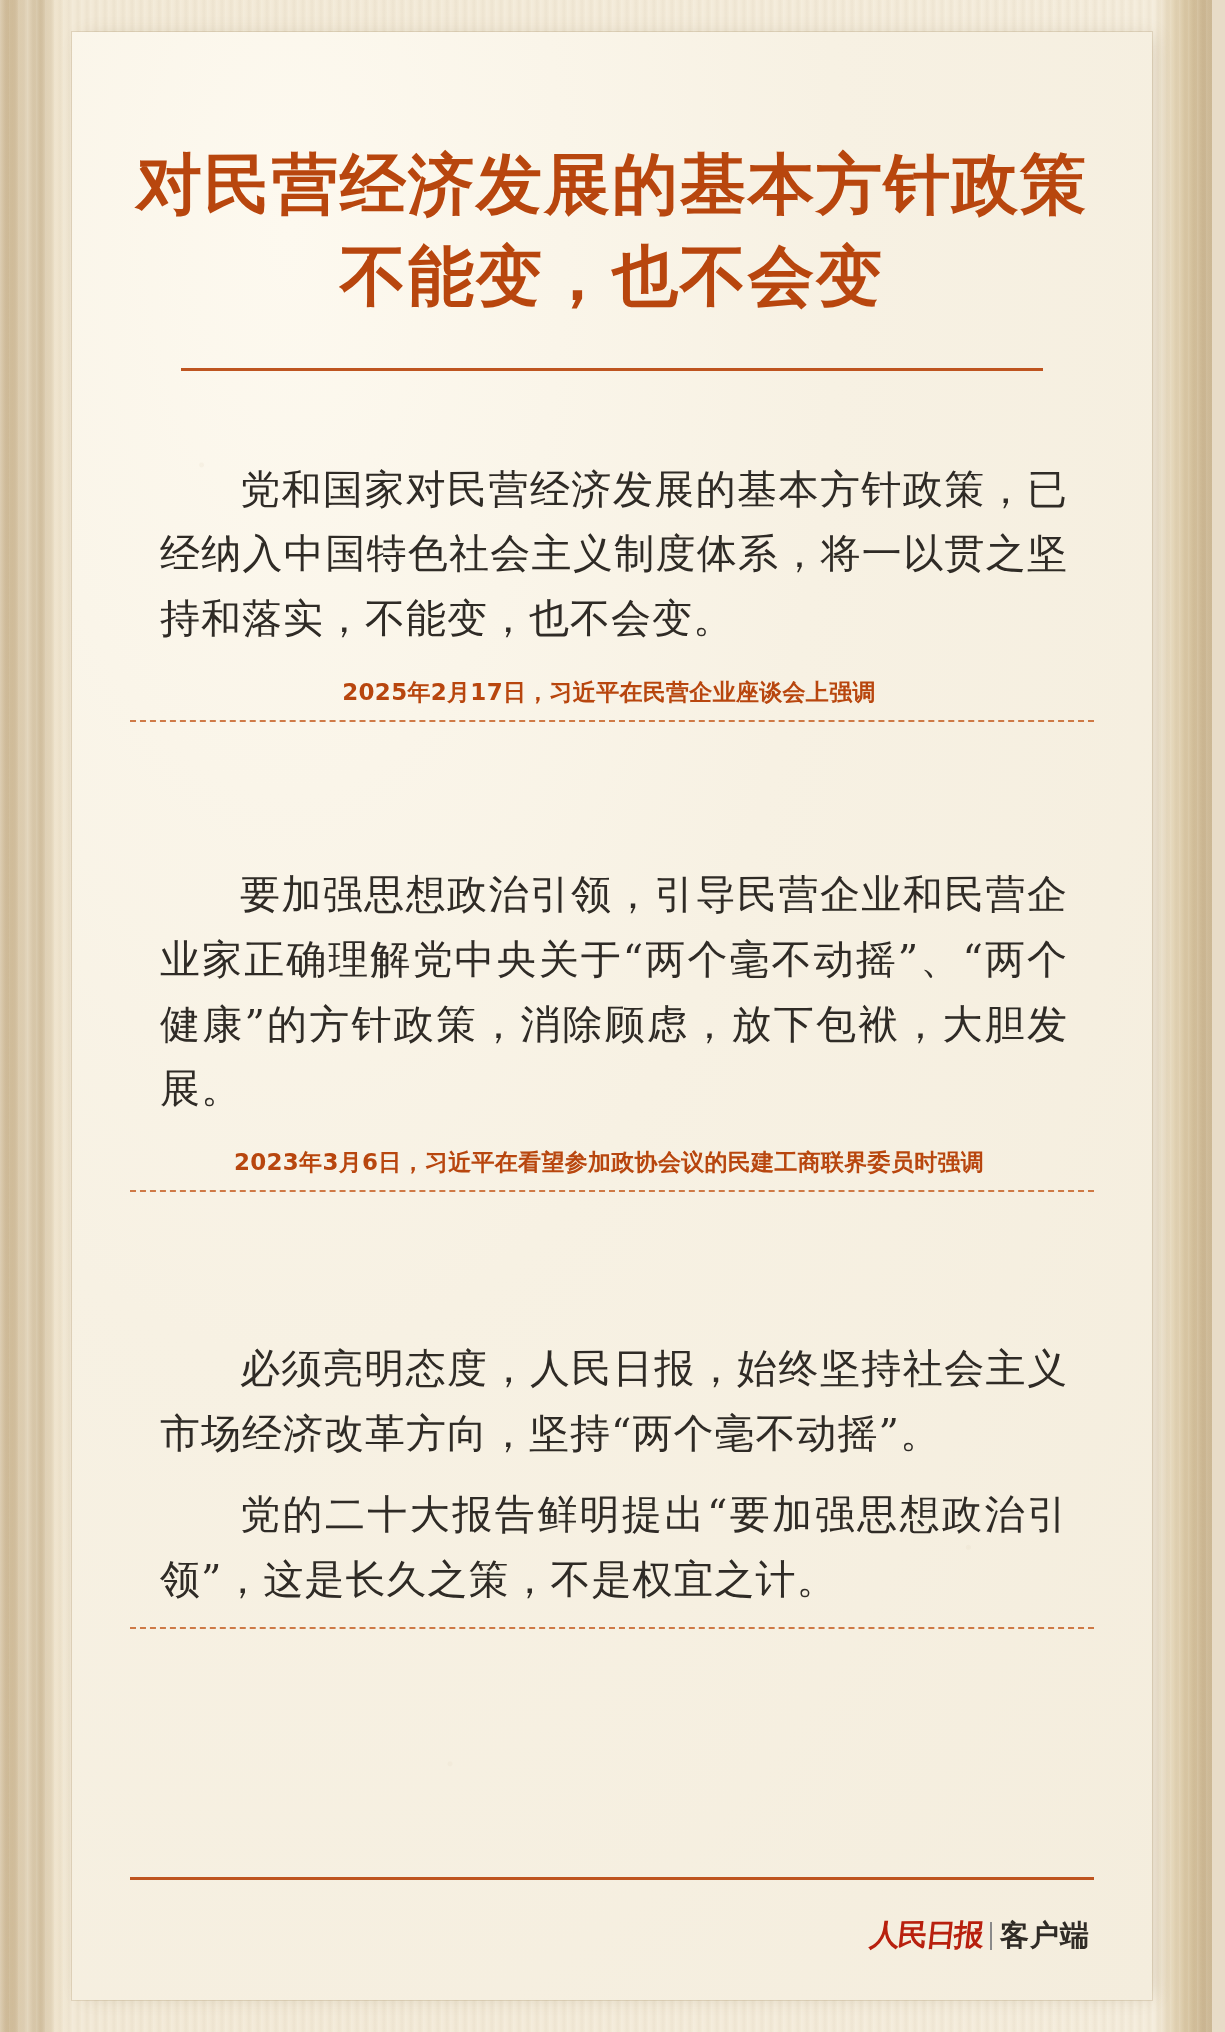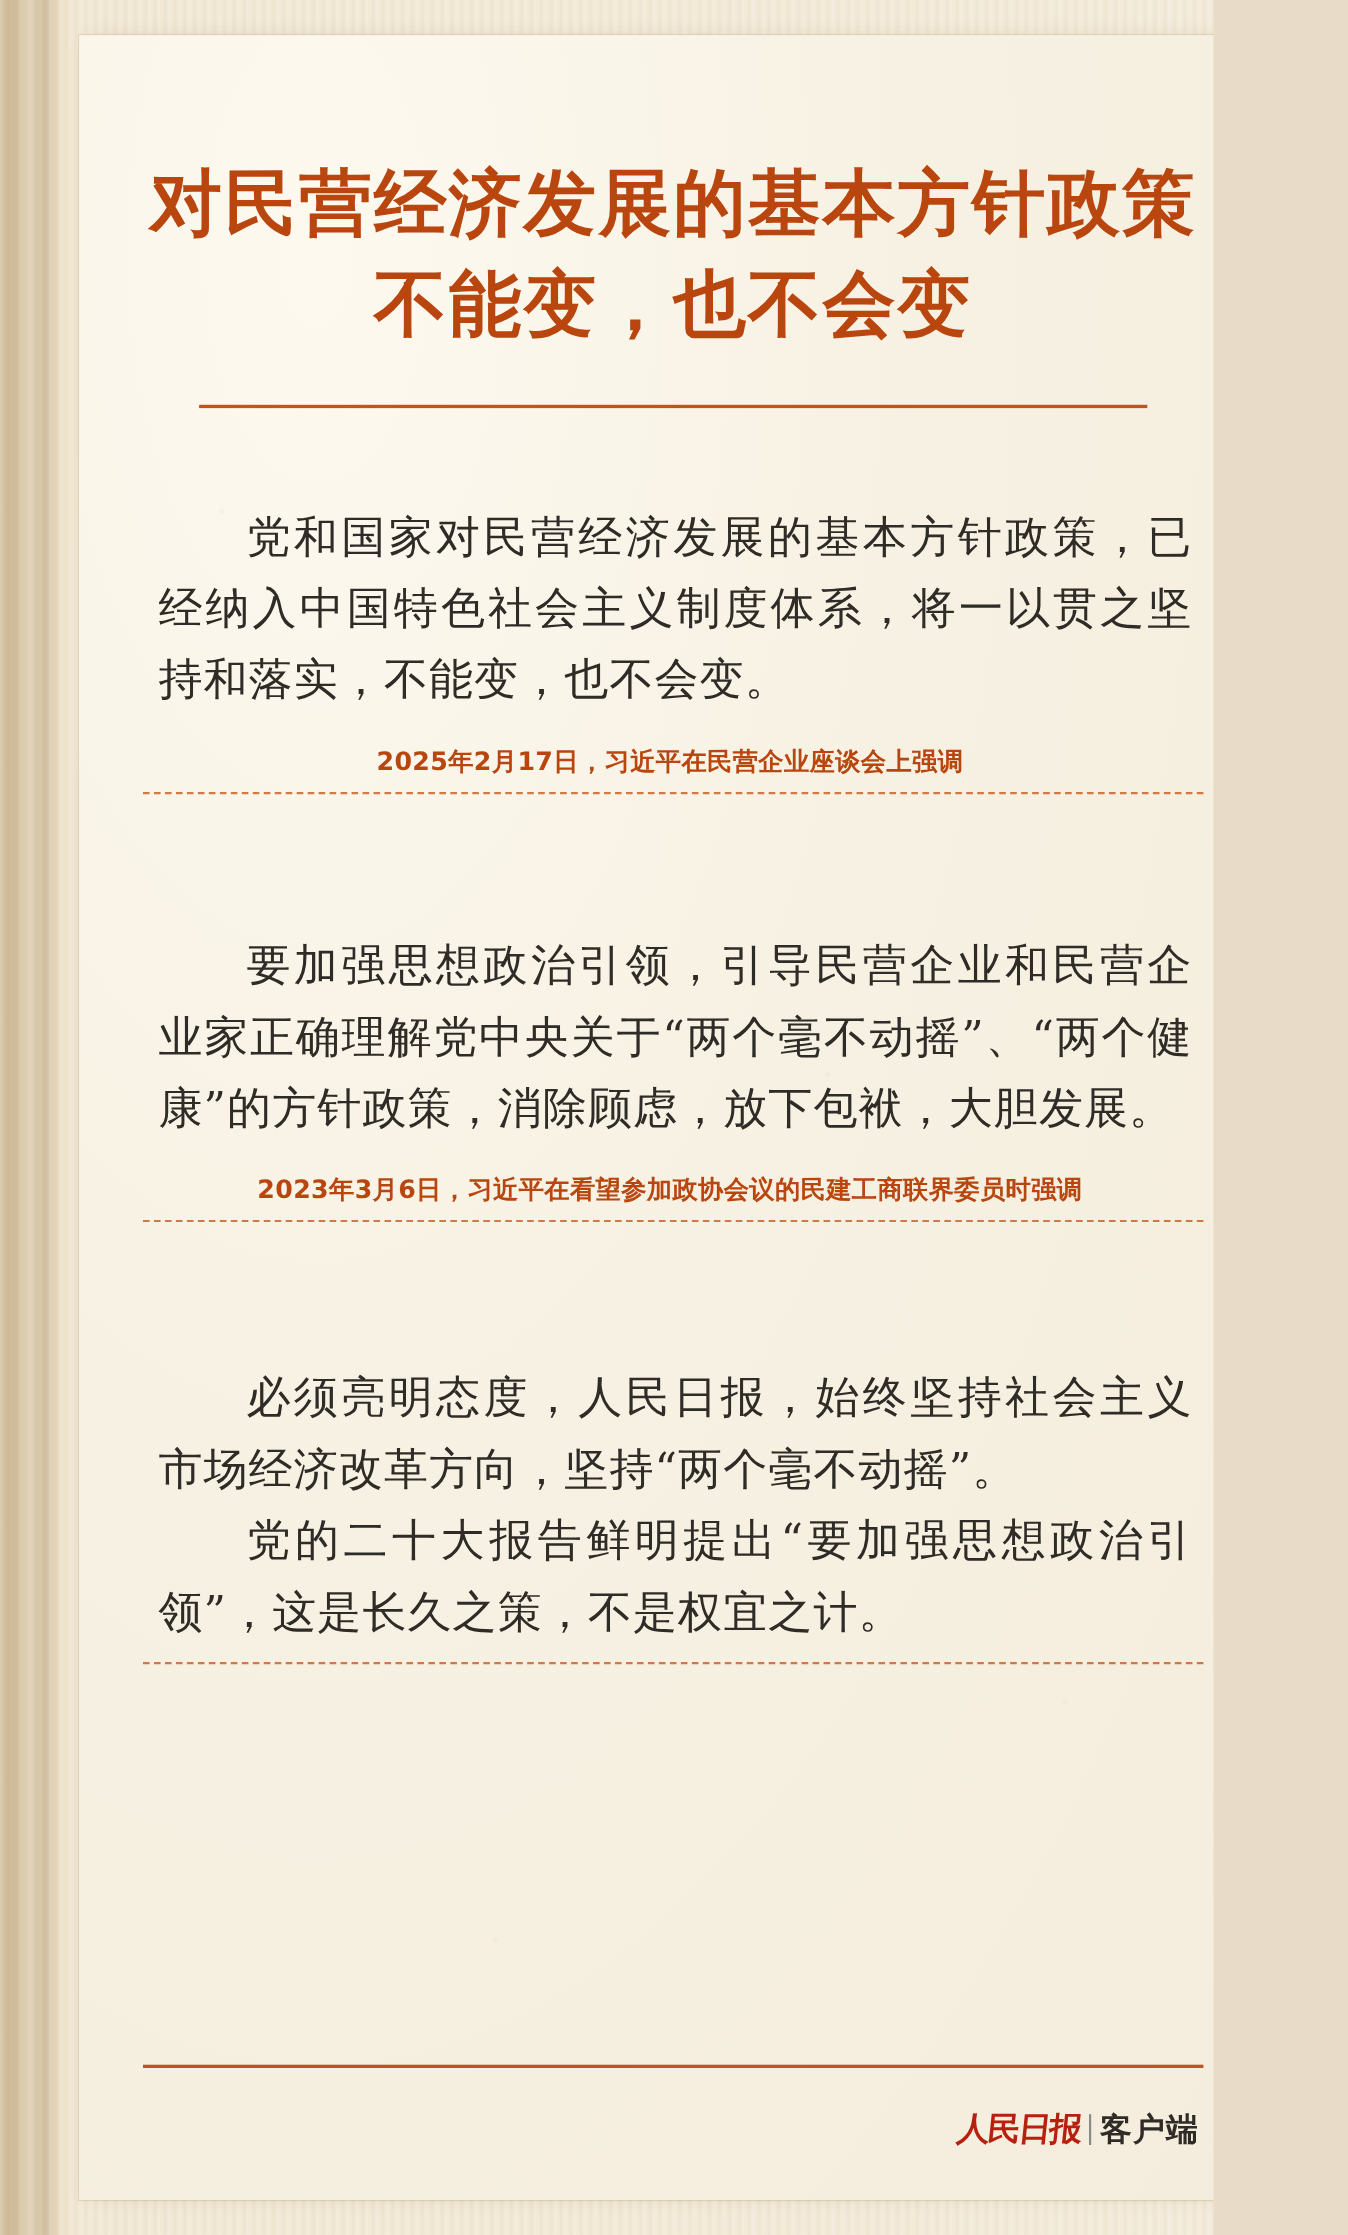--- a/index.html
+++ b/index.html
@@ -10,21 +10,21 @@
     width: 1225px;
     height: 2032px;
     font-family: "Liberation Serif", "DejaVu Serif", serif;
     background: #e8dcc8;
     overflow: hidden;
   }
 
   
   .poster {
     position: relative;
-    width: 1103px;
+    width: 1212px;
     height: 2032px;
     background:
       linear-gradient(90deg,
         #d9c8ab 0px, #cdb894 10px, #e3d5bb 26px, #d2c0a0 40px,
         #efe4cd 56px, #f2e9d6 70px,
         #f4ecdb 1155px, #e5d7ba 1172px, #d6c39f 1190px, #cbb692 1206px, #d9c9ac 1225px);
     overflow: hidden;
   }
   .poster::before {
     content: "";
@@ -100,21 +100,21 @@
   .quote-text {
     font-family: "DejaVu Serif", "Liberation Serif", serif;
     font-size: 40px;
     line-height: 1.62;
     color: #2f2b26;
     letter-spacing: 1px;
     text-align: justify;
     padding: 0 10px 0 14px;
   }
   .quote-text p {
-    margin: 0;
+    margin: 16px;
     text-indent: 2em;
   }
   .source {
     margin-top: 26px;
     font-family: "DejaVu Sans", "Liberation Sans", sans-serif;
     font-size: 23px;
     font-weight: 700;
     color: #b8460e;
     text-align: center;
     padding-right: 6px;

